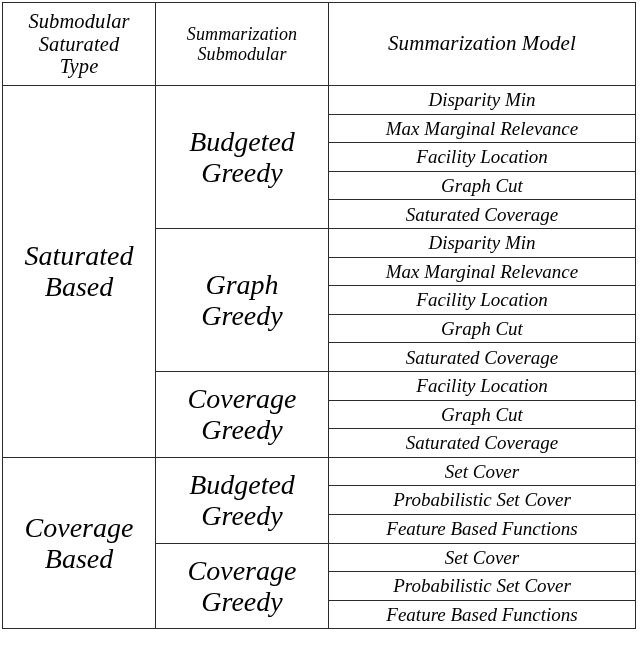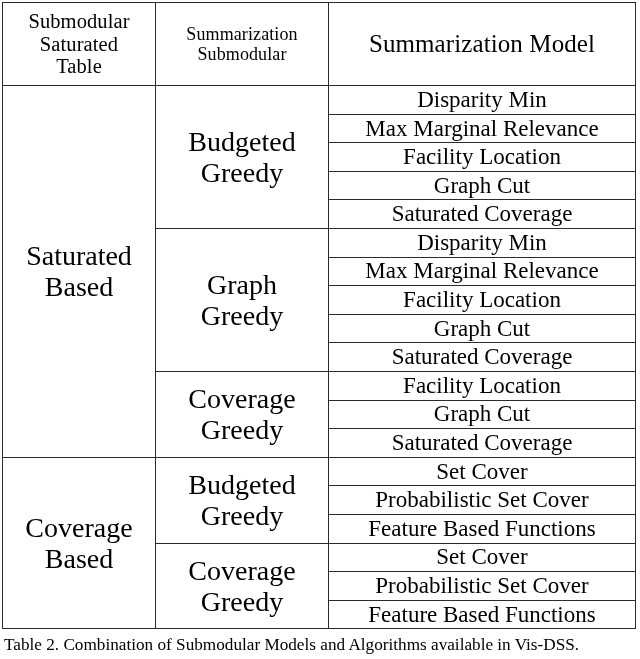--- a/index.html
+++ b/index.html
@@ -13,20 +13,21 @@
     font-family: "Liberation Serif", "DejaVu Serif", serif;
     color: #000000;
     overflow: hidden;
   }
   #page {
     position: relative;
     width: 640px;
     height: 544px;
     box-sizing: border-box;
     padding: 2px 4px 6px 2px;
+    font-style: italic;
   }
 
   table.summary-table {
     width: 633px;
     border-collapse: collapse;
     table-layout: fixed;
     margin: 0;
   }
   table.summary-table td,
   table.summary-table th {
@@ -46,29 +47,29 @@
   col.c-model { width: 307px; }
 
   
   thead td {
     height: 82px;
     font-size: 21px;
     letter-spacing: 0.1px;
   }
   thead td.h-type   { font-size: 20.5px; }
   thead td.h-algo   { font-size: 18px; }
-  thead td.h-model  { font-size: 25px; }
+  thead td.h-model  { font-size: 21px; }
 
   
   tbody td {
     font-size: 20.5px;
   }
   td.model-cell {
     height: 27.6px;
-    font-size: 23px;
+    font-size: 19px;
   }
   td.algo-cell,
   td.type-cell {
     font-size: 28px;
     line-height: 1.18;
   }
 
   .two-line { display: block; }
 
   
@@ -92,21 +93,21 @@
     <colgroup>
       <col class="c-type">
       <col class="c-algo">
       <col class="c-model">
     </colgroup>
     <thead>
       <tr>
         <td class="h-type">
           <span class="two-line">Submodular</span>
           <span class="two-line">Saturated</span>
-          <span class="two-line">Table</span>
+          <span class="two-line">Type</span>
         </td>
         <td class="h-algo">
           <span class="two-line">Summarization</span>
           <span class="two-line">Submodular</span>
         </td>
         <td class="h-model">Summarization Model</td>
       </tr>
     </thead>
     <tbody id="table-body">
         <tr>
@@ -190,17 +191,14 @@
         </tr>
         <tr>
           <td class="model-cell">Probabilistic Set Cover</td>
         </tr>
         <tr>
           <td class="model-cell">Feature Based Functions</td>
         </tr>
       </tbody>
   </table>
 
-  <div class="table-caption">
-    <span>Table 2. Combination of Submodular Models and Algorithms available in Vis-DSS.</span>
-  </div>
 
 </div>
 
 </body></html>

